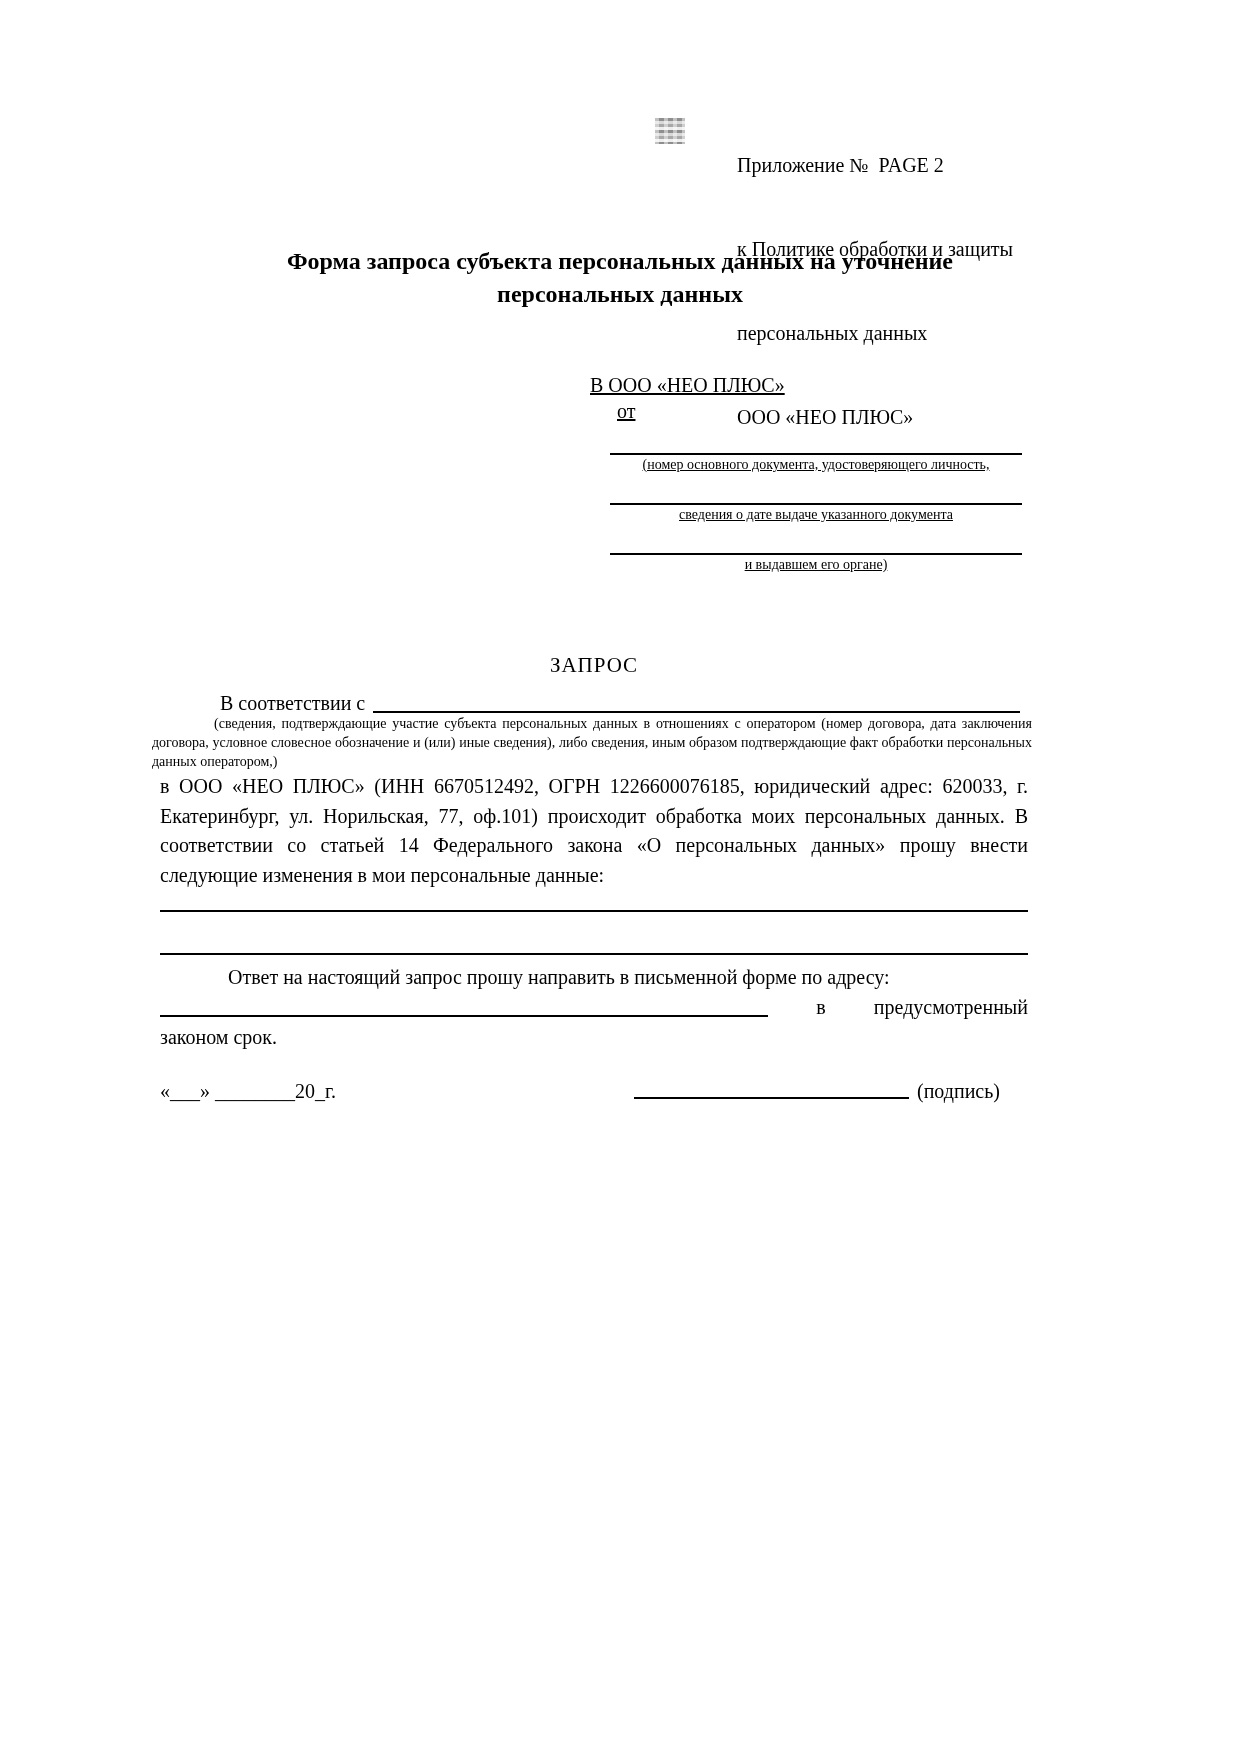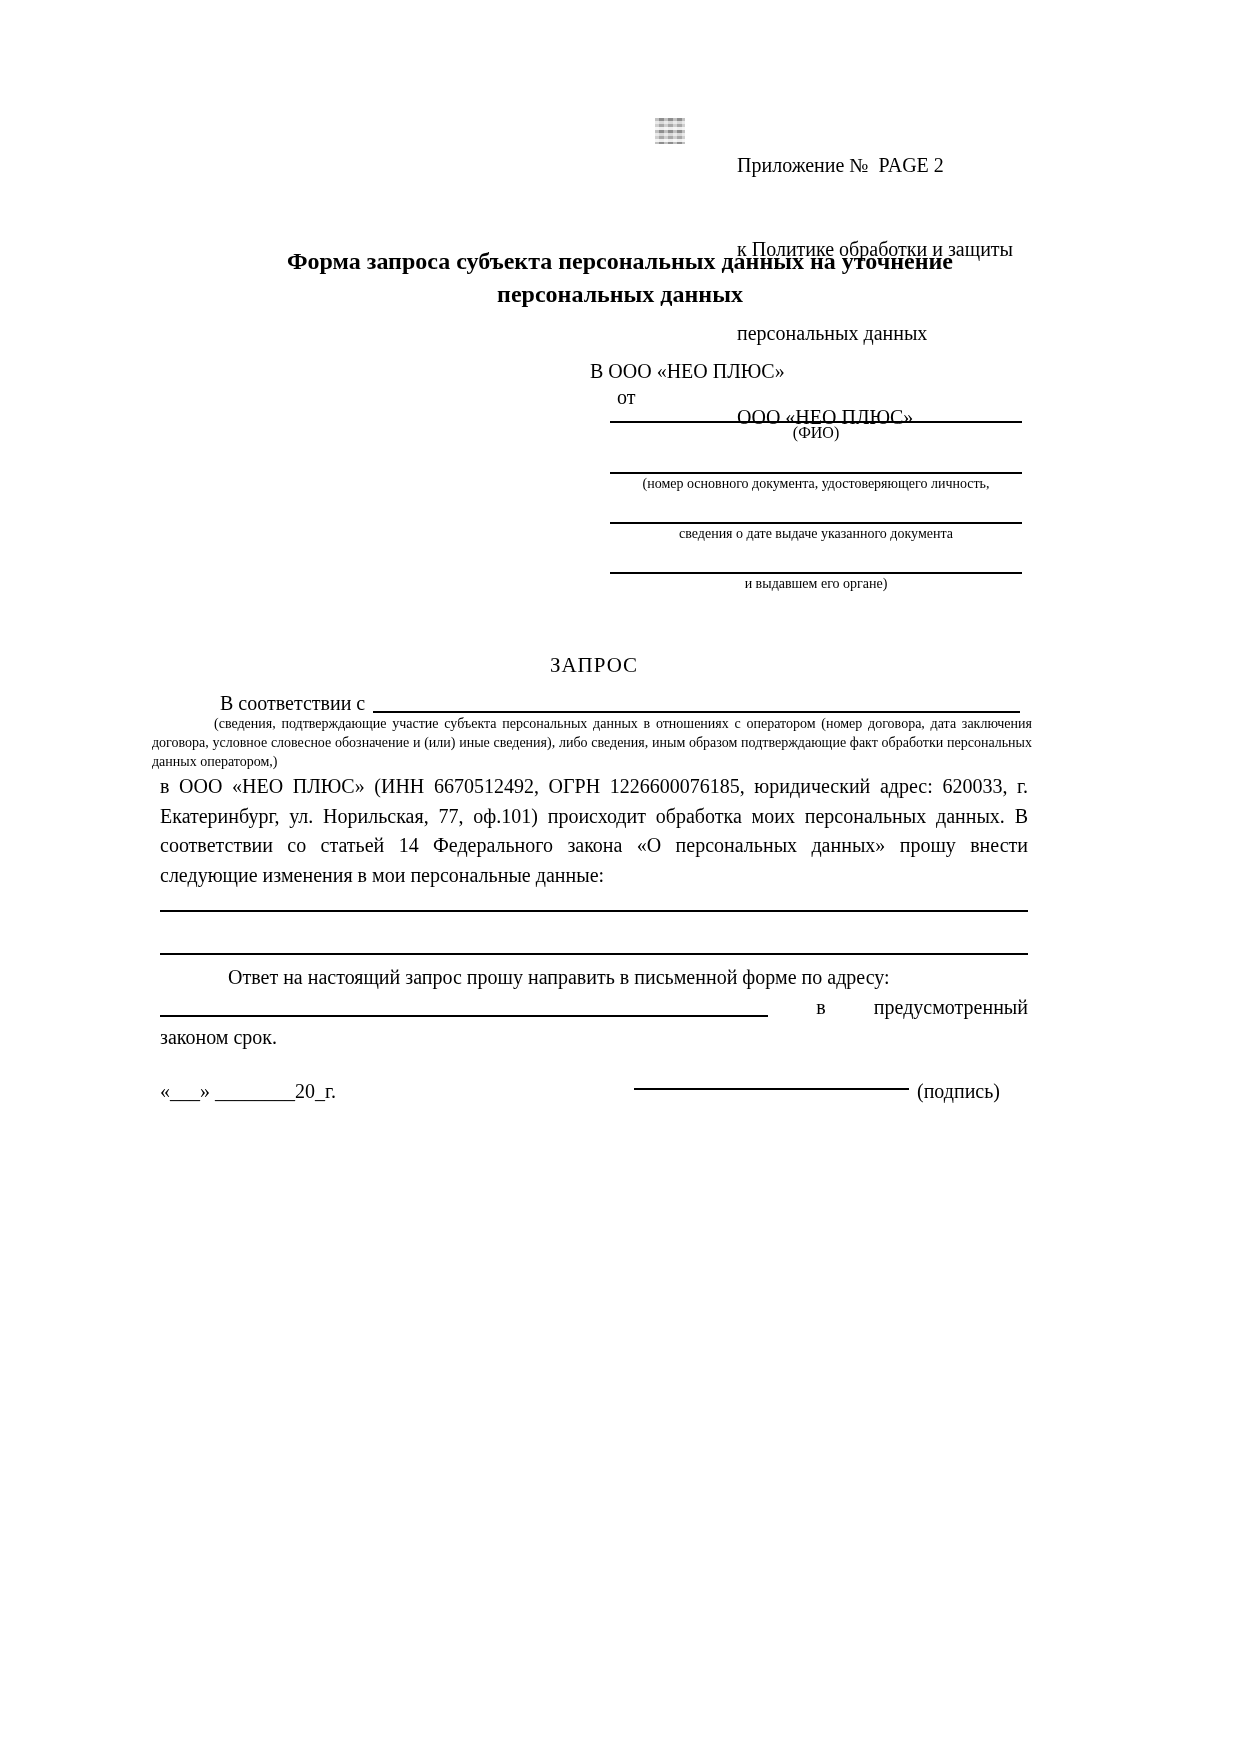--- a/index.html
+++ b/index.html
@@ -24,21 +24,21 @@
   .header{
     position:absolute; left:737px; top:95px;
     font-size:20px; line-height:28px; white-space:pre;
   }
 
   .title{
     position:absolute; left:140px; top:238px; width:960px;
     text-align:center; font-weight:bold; font-size:24px; line-height:33px;margin-top:7px;
   }
 
-  .addressee{ position:absolute; left:590px; top:358px; width:438px; font-size:20px; }
+  .addressee{ position:absolute; left:590px; top:372px; width:438px; font-size:20px;text-decoration:underline; }
   .addressee .to{ line-height:26px; }
   .addressee .from{ line-height:26px; margin-left:27px; }
   .fields{ margin-left:20px; width:412px; }
   .fill-line{ border-bottom:2px solid #000; }
   .field-1 .fill-line{ height:13px; }
   .field-n .fill-line{ height:31px; }
   .cap{ text-align:center; font-size:14px; line-height:19px; }
   .cap.fio{ font-size:16px; line-height:20px; }
 
   .request-heading{
@@ -72,21 +72,21 @@
   }
   .answer-first{ text-indent:68px; }
   .answer-row{ display:flex; justify-content:space-between; align-items:flex-end; }
   .answer-fill{ width:608px; border-bottom:2px solid #000; margin-bottom:5px; }
 
   .sig-row{
     position:absolute; left:160px; top:1078px; width:868px; padding-right:28px;
     display:flex; justify-content:space-between; align-items:flex-end;
     font-size:20px; line-height:26px;
   }
-  .sig-group{ display:flex; align-items:center;gap:8px; }
+  .sig-group{ display:flex; align-items:flex-end;gap:8px; }
   .sig-line{ width:275px; border-bottom:2px solid #000; margin-bottom:5px; }
 </style>
 </head>
 <body>
 
 <div class="page">
 
   <div class="inline-icon"></div>
 
   <div class="header">
@@ -98,24 +98,20 @@
 
   <div class="title">
     <div>Форма запроса субъекта персональных данных на уточнение</div>
     <div>персональных данных</div>
   </div>
 
   <div class="addressee">
     <div class="to">В ООО «НЕО ПЛЮС»</div>
     <div class="from">от</div>
     <div class="fields">
-      <div class="field-1">
-        <div class="fill-line"></div>
-        <div class="cap fio">(ФИО)</div>
-      </div>
       <div class="field-n">
         <div class="fill-line"></div>
         <div class="cap">(номер основного документа, удостоверяющего личность,</div>
       </div>
       <div class="field-n">
         <div class="fill-line"></div>
         <div class="cap">сведения о дате выдаче указанного документа</div>
       </div>
       <div class="field-n">
         <div class="fill-line"></div>

